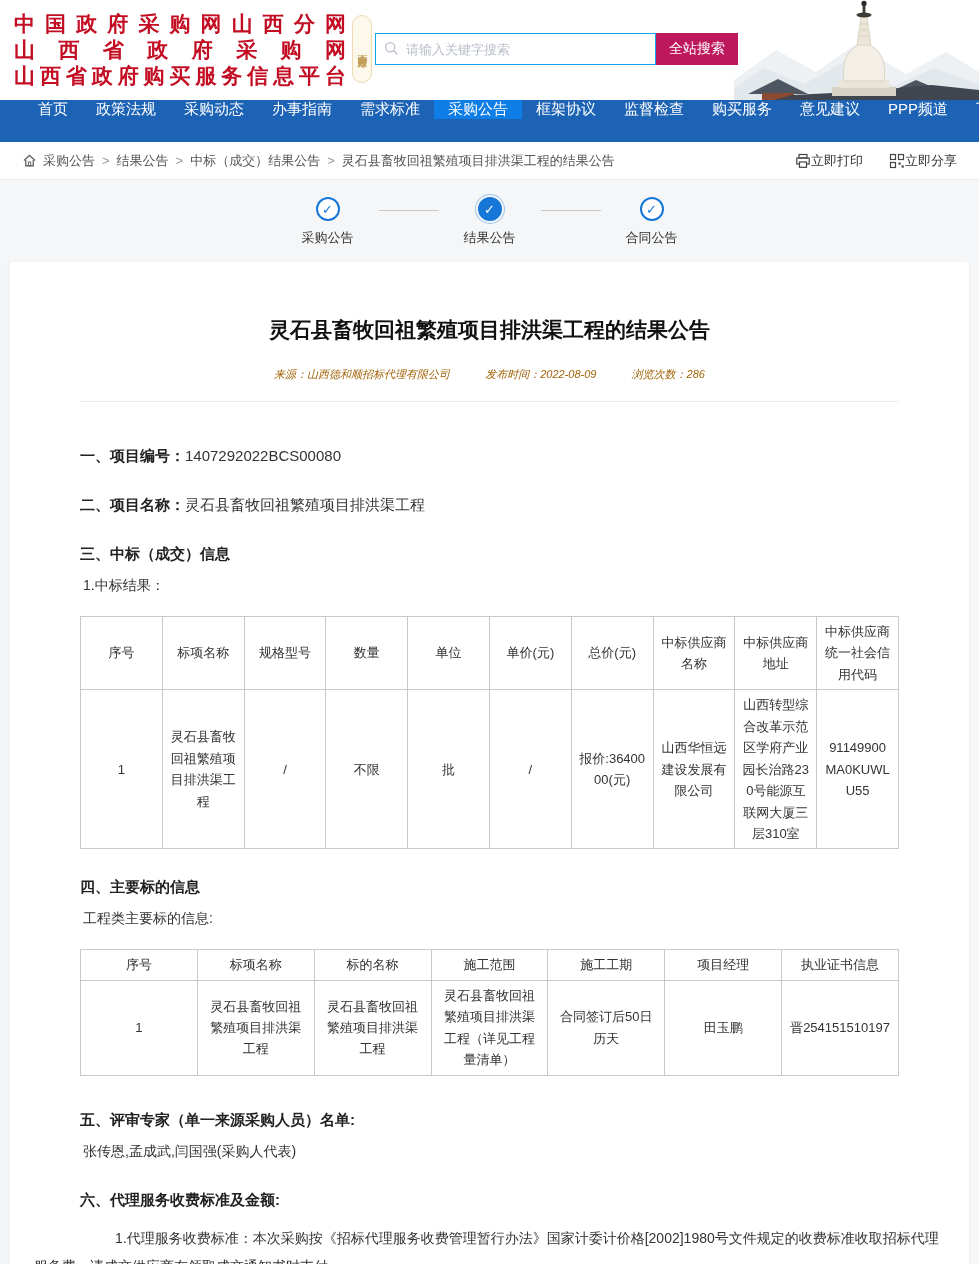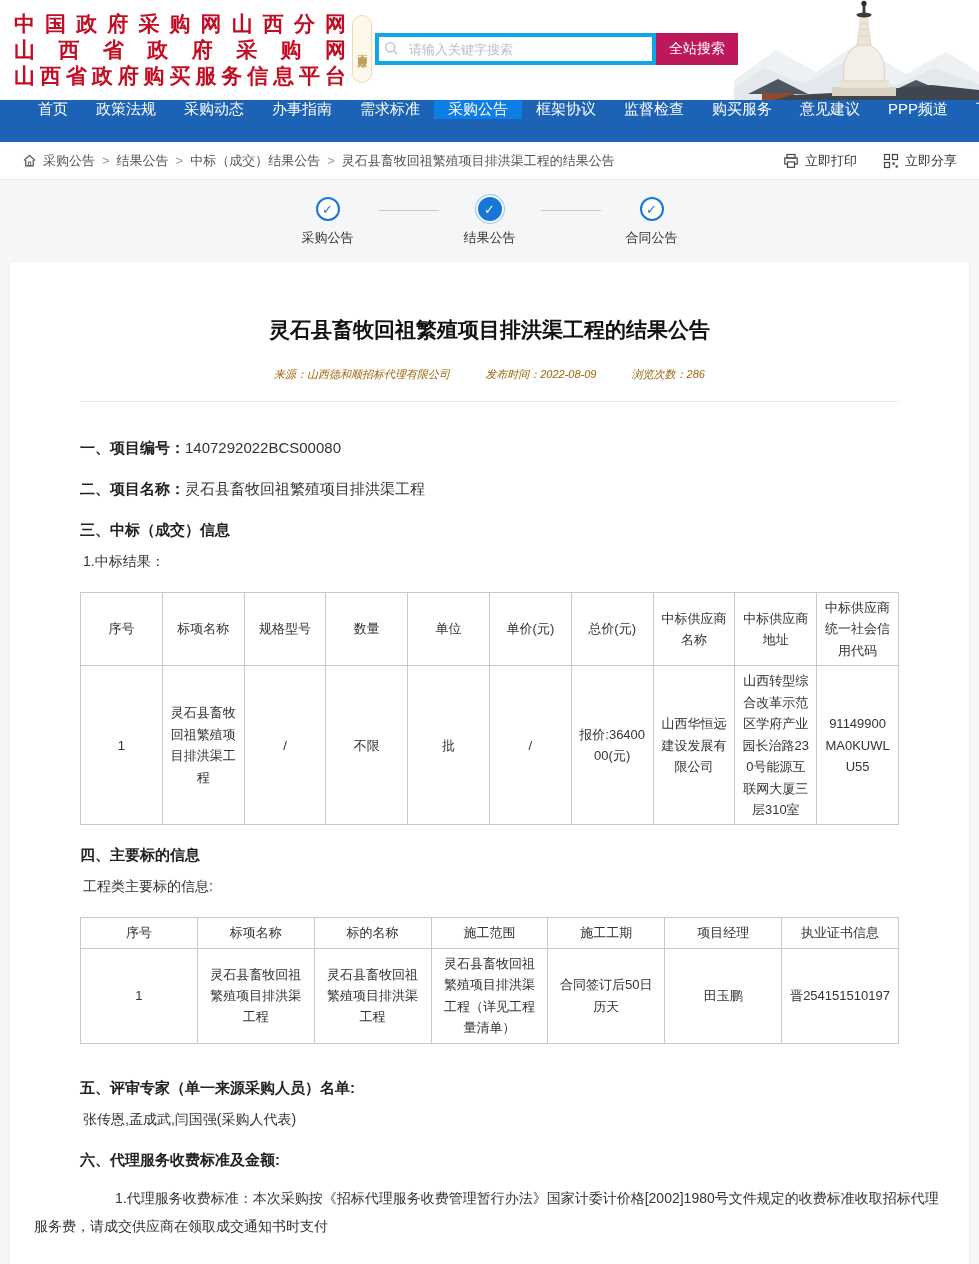--- a/index.html
+++ b/index.html
@@ -11,41 +11,41 @@
   .logo { position: absolute; left: 14px; top: 11px; width: 332px; cursor: pointer; }
   .logo-line { font-size: 21px; line-height: 26px; font-weight: bold; color: #c30d23;
     text-align: justify; text-align-last: justify; }
   .fin-badge { position: absolute; left: 352px; top: 15px; width: 20px; height: 68px;
     border: 1px solid #ecd9b0; background: #fdf8ec; border-radius: 10px;
     color: #bf9a53; font-size: 10px; line-height: 10px; writing-mode: vertical-rl;
     letter-spacing: 1px; display: flex; align-items: center; justify-content: center; }
   .search-wrap { position: absolute; left: 375px; top: 33px; display: flex; }
   .search-box { position: relative; }
   .search-box svg { position: absolute; left: 9px; top: 8px; }
-  .search-input { width: 281px; height: 32px; border: 4px solid #0ea5e9; background: #fff;
+  .search-input { width: 281px; height: 32px; border: 1px solid #0ea5e9; background: #fff;
     padding: 0 10px 0 30px; font-size: 13px; color: #333; outline: none; }
   .search-input::placeholder { color: #b8bec8; }
   .search-btn { width: 82px; height: 32px; background: #be185d; border: none;
     color: #fff; font-size: 14px; cursor: pointer; font-family: inherit; }
   .pagoda { position: absolute; right: 0; top: 0; width: 245px; height: 100px; }
 
   
   .nav { height: 42px; background: #1d63b5; display: flex; align-items: flex-start;
     justify-content: space-between; padding: 0 24px; }
   .nav-item { display: flex; align-items: center; padding: 0 14px; color: #fff;
     font-size: 15px; text-decoration: none; white-space: nowrap; }
   .nav-item.active { background: #0f7de6; }
 
   
   .breadcrumb-bar { height: 38px; background: #fff; border-bottom: 1px solid #ececec;
     display: flex; align-items: center; padding: 6px 22px; font-size: 13px; color: #555; }
   .crumb { color: #555; text-decoration: none; }
   .crumb-sep { margin: 0 7px; color: #999; }
   .bc-actions { margin-left: auto; display: flex; gap: 26px; }
-  .bc-action { display: flex; align-items: center; gap: 6px; color: #333;
+  .bc-action { display: flex; align-items: center; color: #333;
     font-size: 13px; cursor: pointer; }
 
   
   .page-body { background: #f5f6f7; height: 1084px; }
   .steps { display: flex; justify-content: center; align-items: flex-start;
     padding: 17px 0 15px; }
   .step { display: flex; flex-direction: column; align-items: center; width: 72px; }
   .step-circle { width: 24px; height: 24px; border-radius: 50%;
     border: 2px solid #1677d8; color: #1677d8; background: #fff;
     display: flex; align-items: center; justify-content: center;
@@ -56,21 +56,21 @@
   .step-line { width: 60px; height: 1px; background: #c9c9c9; margin: 13px 15px 0; }
 
   
   .card { background: #fff; margin: 0 10px; height: 1030px; padding-top: 54px;
     box-shadow: 0 1px 4px rgba(0,0,0,.05); overflow: hidden; }
   .article-title { text-align: center; font-size: 21px; font-weight: bold; color: #111; }
   .article-meta { text-align: center; margin-top: 23px; font-size: 11px; color: #a16207; font-style: italic; }
   .article-meta .meta-item { margin: 0 16px; }
   .meta-divider { margin: 19px 70px 0; border-bottom: 1px solid #ececec; }
   .article-body { padding: 16px 70px 0; font-size: 14px; color: #333; }
-  .sec-heading { font-size: 15px; font-weight: bold; color: #222; margin-top: 19px;
+  .sec-heading { font-size: 15px; font-weight: bold; color: #222; margin-top: 27px;
     line-height: 22px; }
   .sec-heading .sec-value { font-weight: normal; color: #333; }
   .sub-line { margin: 9px 0 0 3px; line-height: 22px; }
   .gap-lg { margin-top: 33px; }
 
   table { width: 100%; border-collapse: collapse; table-layout: fixed;
     margin-top: 20px; font-size: 13px; color: #333; }
   th, td { border: 1px solid #c9c9c9; text-align: center; vertical-align: middle;
     padding: 4px 7px; font-weight: normal; word-break: break-all; line-height: 1.65;
     background: #fff; }

